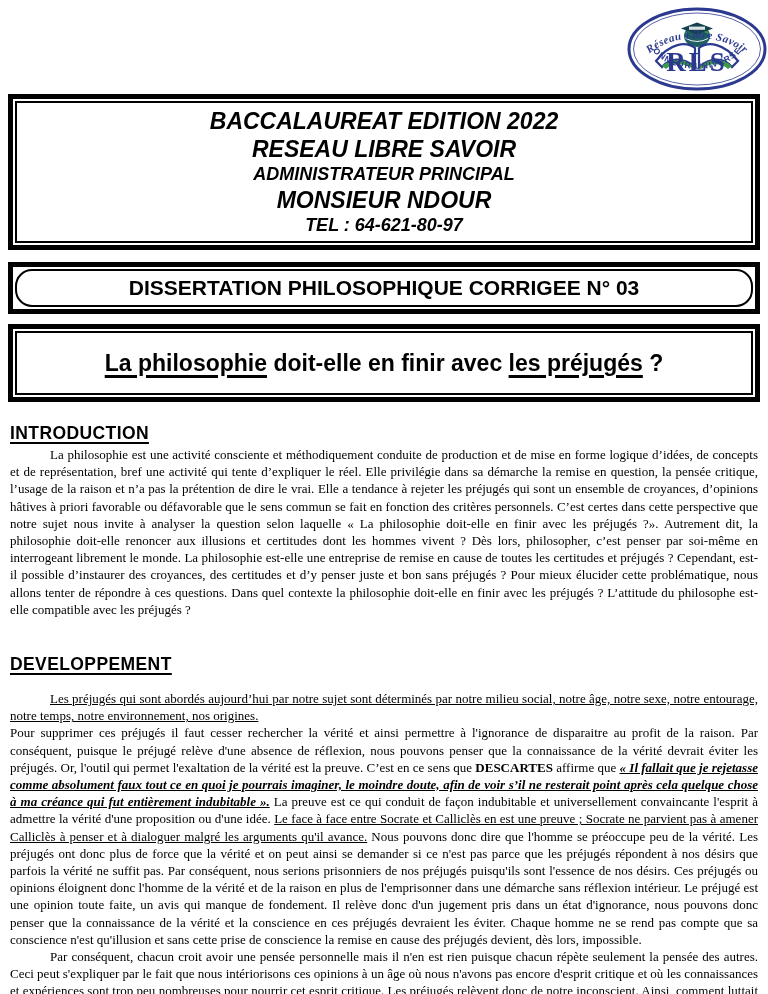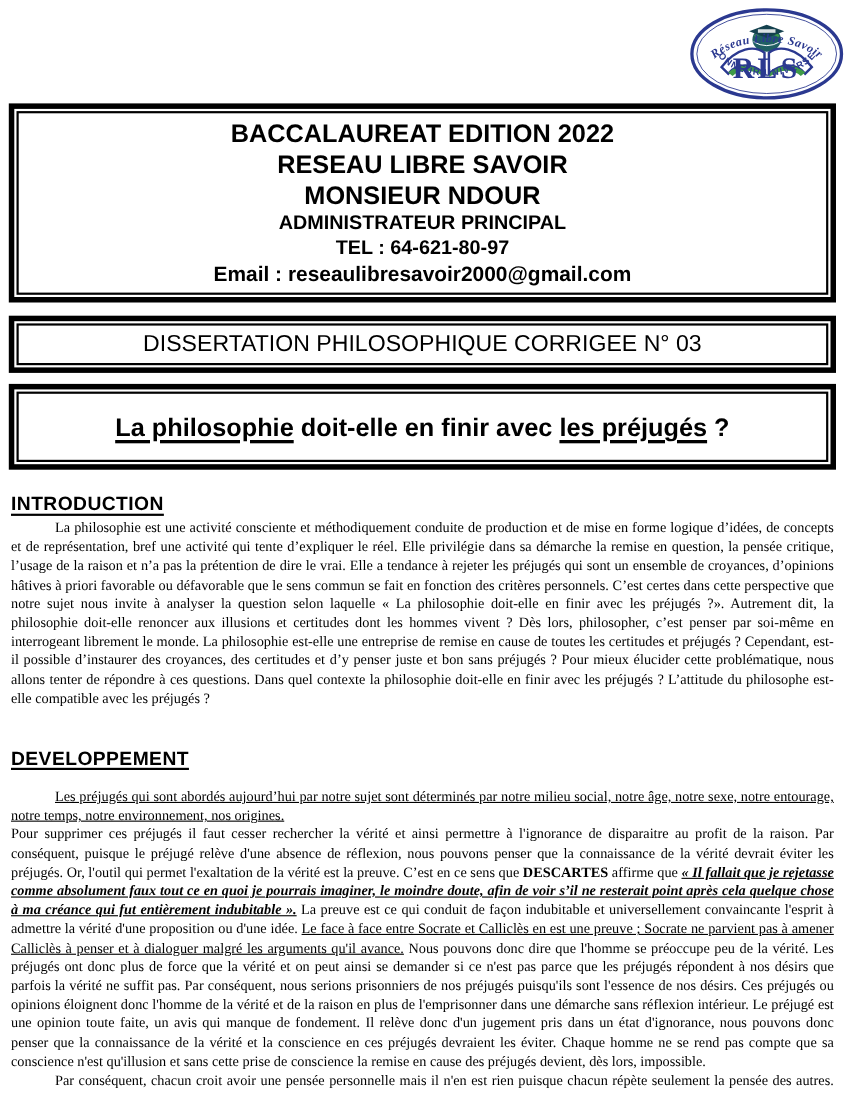--- a/index.html
+++ b/index.html
@@ -9,29 +9,29 @@
     font-family:"Liberation Serif","DejaVu Serif",serif; color:#000;
   }
   .logo-wrap { display:flex; justify-content:flex-end; padding-top:7px;margin-left:39px; }
 
   
   .frame { border:5px solid #000; padding:2px; margin:0 8px; background:#fff; }
   .frame-inner { border:2px solid #000; background:#fff; }
 
   .sans { font-family:"Liberation Sans","DejaVu Sans",sans-serif; }
 
-  .header-frame { margin-top:3px; }
+  .header-frame { margin-top:3px;font-style:italic; }
   .header-inner { text-align:center; padding:4px 2px; font-weight:bold; }
   .hl { font-family:"Liberation Sans","DejaVu Sans",sans-serif; }
   .hl-lg { font-size:23px; line-height:28px; }
   .hl-md { font-size:18px; line-height:23px; }
   .hl-email { font-size:19px; line-height:25px; }
 
   .title-frame { margin-top:12px; }
-  .title-inner { text-align:center; padding:4px 2px; font-weight:normal; font-size:21px; line-height:26px; }
+  .title-inner { text-align:center; padding:4px 2px; font-weight:bold; font-size:21px; line-height:26px;border-radius:17px; }
 
   .subject-frame { margin-top:10px; }
   .subject-inner { text-align:center; padding:16px; font-weight:bold; font-size:23px; line-height:28px; }
   .subject-inner .seg-u { text-decoration:underline; text-decoration-thickness:2.5px; text-underline-offset:3.5px; }
 
   .section { padding:16px 10px; }
   .section-heading {
     display:inline-block; margin:5px 0 2px;
     font-family:"Liberation Sans","DejaVu Sans",sans-serif;
     font-weight:bold; font-size:17.5px; letter-spacing:0.4px;
@@ -77,24 +77,23 @@
       <text font-size="8.5" font-weight="bold" letter-spacing="1.1" font-family="&quot;Liberation Sans&quot;,&quot;DejaVu Sans&quot;,sans-serif" fill="#2b3990">
         <textPath href="#arcBot" startOffset="50%" text-anchor="middle">DONNEUR UNIVERSEL</textPath>
       </text>
     </svg>
   </div>
 
   <div class="frame header-frame">
     <div class="frame-inner header-inner">
       <div class="hl hl-lg">BACCALAUREAT EDITION 2022</div>
       <div class="hl hl-lg">RESEAU LIBRE SAVOIR</div>
+      <div class="hl hl-md">ADMINISTRATEUR PRINCIPAL</div>
       <div class="hl hl-lg">MONSIEUR NDOUR</div>
-      <div class="hl hl-md">ADMINISTRATEUR PRINCIPAL</div>
       <div class="hl hl-md">TEL : 64-621-80-97</div>
-      <div class="hl hl-email">Email : reseaulibresavoir2000@gmail.com</div>
     </div>
   </div>
 
   <div class="frame title-frame">
     <div class="frame-inner title-inner sans">DISSERTATION PHILOSOPHIQUE CORRIGEE N° 03</div>
   </div>
 
   <div class="frame subject-frame">
     <div class="frame-inner subject-inner sans"><span class="seg-u">La philosophie</span><span> doit-elle en finir avec </span><span class="seg-u">les préjugés</span><span> ?</span></div>
   </div>

